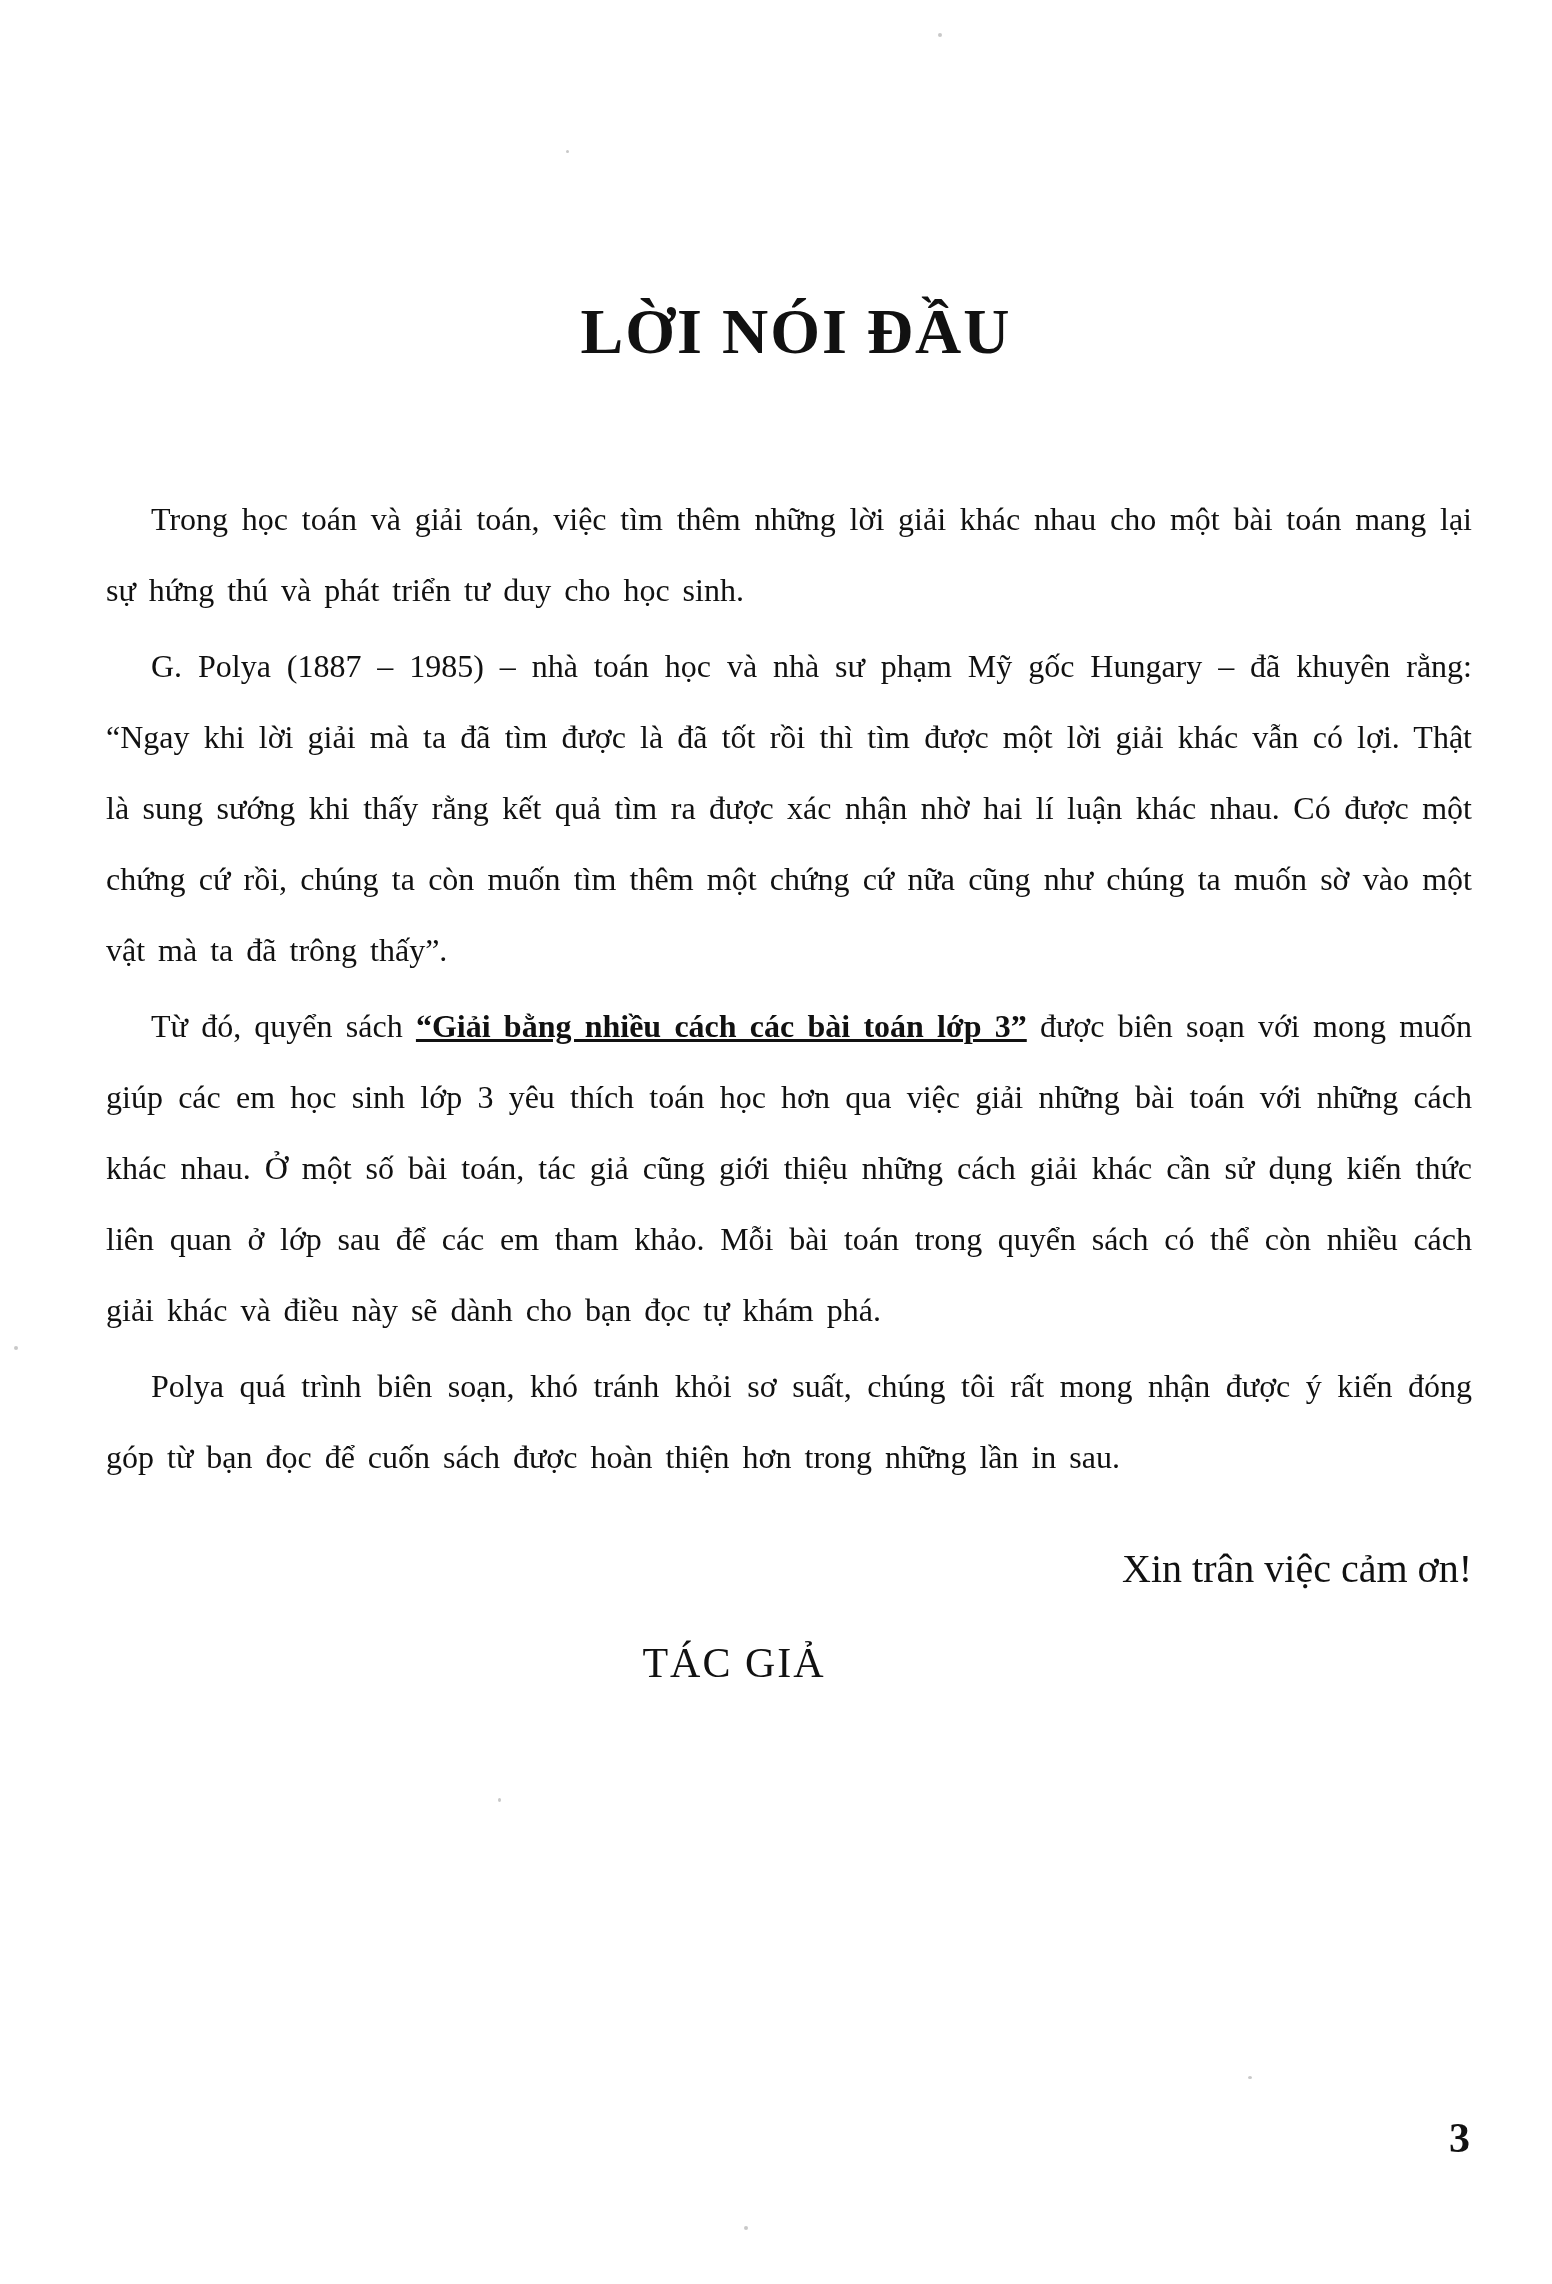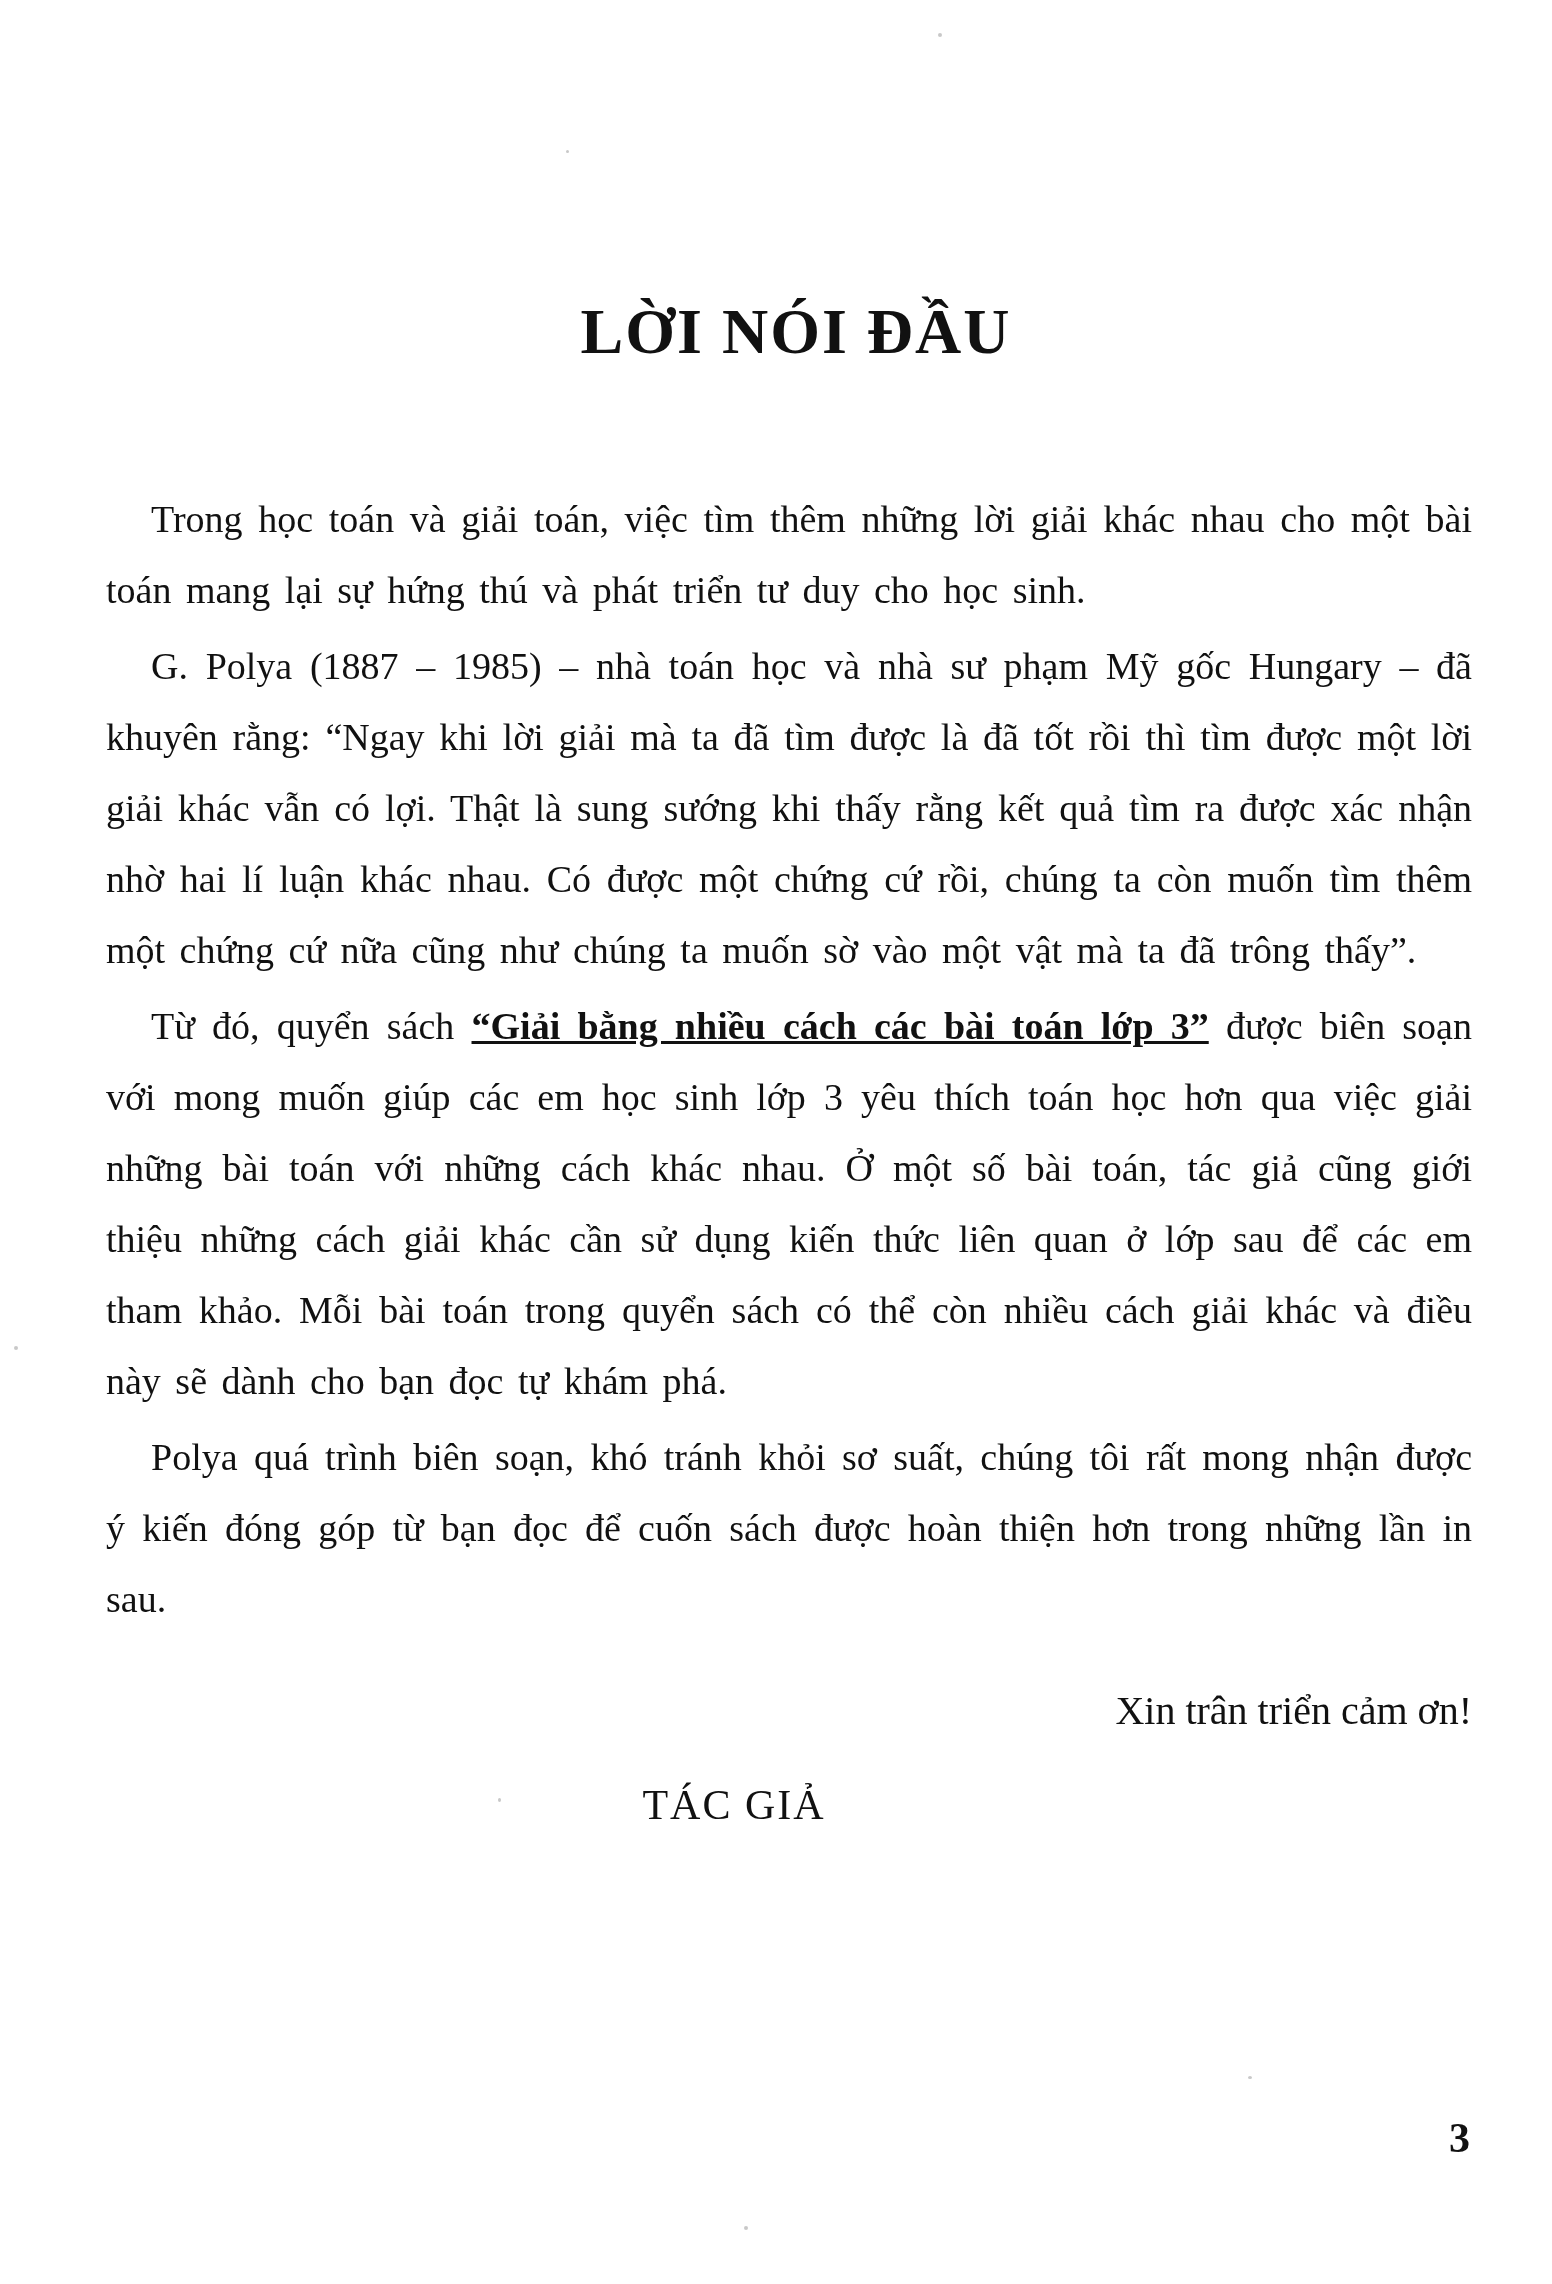--- a/index.html
+++ b/index.html
@@ -29,21 +29,21 @@
     font-weight: 700;
     letter-spacing: 2px;
     line-height: 80px;
     transform: translateX(20px);
   }
   .content {
     margin: 112px 80px 0 106px;
   }
   .content p {
     margin: 0 0 5px 0;
-    font-size: 38px;
+    font-size: 32px;
     line-height: 71px;
     text-align: justify;
     text-indent: 45px;
     word-spacing: 5px;
   }
   .content p b {
     font-weight: 700;
     text-decoration: underline;
   }
   .thanks {
@@ -84,21 +84,21 @@
   <div class="content">
 
     <p>Trong học toán và giải toán, việc tìm thêm những lời giải khác nhau cho một bài toán mang lại sự hứng thú và phát triển tư duy cho học sinh.</p>
 
     <p>G. Polya (1887 – 1985) – nhà toán học và nhà sư phạm Mỹ gốc Hungary – đã khuyên rằng: “Ngay khi lời giải mà ta đã tìm được là đã tốt rồi thì tìm được một lời giải khác vẫn có lợi. Thật là sung sướng khi thấy rằng kết quả tìm ra được xác nhận nhờ hai lí luận khác nhau. Có được một chứng cứ rồi, chúng ta còn muốn tìm thêm một chứng cứ nữa cũng như chúng ta muốn sờ vào một vật mà ta đã trông thấy”.</p>
 
     <p><span>Từ đó, quyển sách </span><b>“Giải bằng nhiều cách các bài toán lớp 3”</b><span> được biên soạn với mong muốn giúp các em học sinh lớp 3 yêu thích toán học hơn qua việc giải những bài toán với những cách khác nhau. Ở một số bài toán, tác giả cũng giới thiệu những cách giải khác cần sử dụng kiến thức liên quan ở lớp sau để các em tham khảo. Mỗi bài toán trong quyển sách có thể còn nhiều cách giải khác và điều này sẽ dành cho bạn đọc tự khám phá.</span></p>
 
     <p>Polya quá trình biên soạn, khó tránh khỏi sơ suất, chúng tôi rất mong nhận được ý kiến đóng góp từ bạn đọc để cuốn sách được hoàn thiện hơn trong những lần in sau.</p>
 
-    <div class="thanks">Xin trân triển cảm ơn!</div>
+    <div class="thanks">Xin trân việc cảm ơn!</div>
 
     <div class="author">TÁC GIẢ</div>
   </div>
 
   <div class="page-number">3</div>
 
   <div class="speck" style="left:938px; top:33px;  width:4px; height:4px;"></div>
   <div class="speck" style="left:566px; top:150px; width:3px; height:3px;"></div>
   <div class="speck" style="left:14px;  top:1346px;width:4px; height:4px;"></div>
   <div class="speck" style="left:498px; top:1798px;width:3px; height:4px;"></div>

